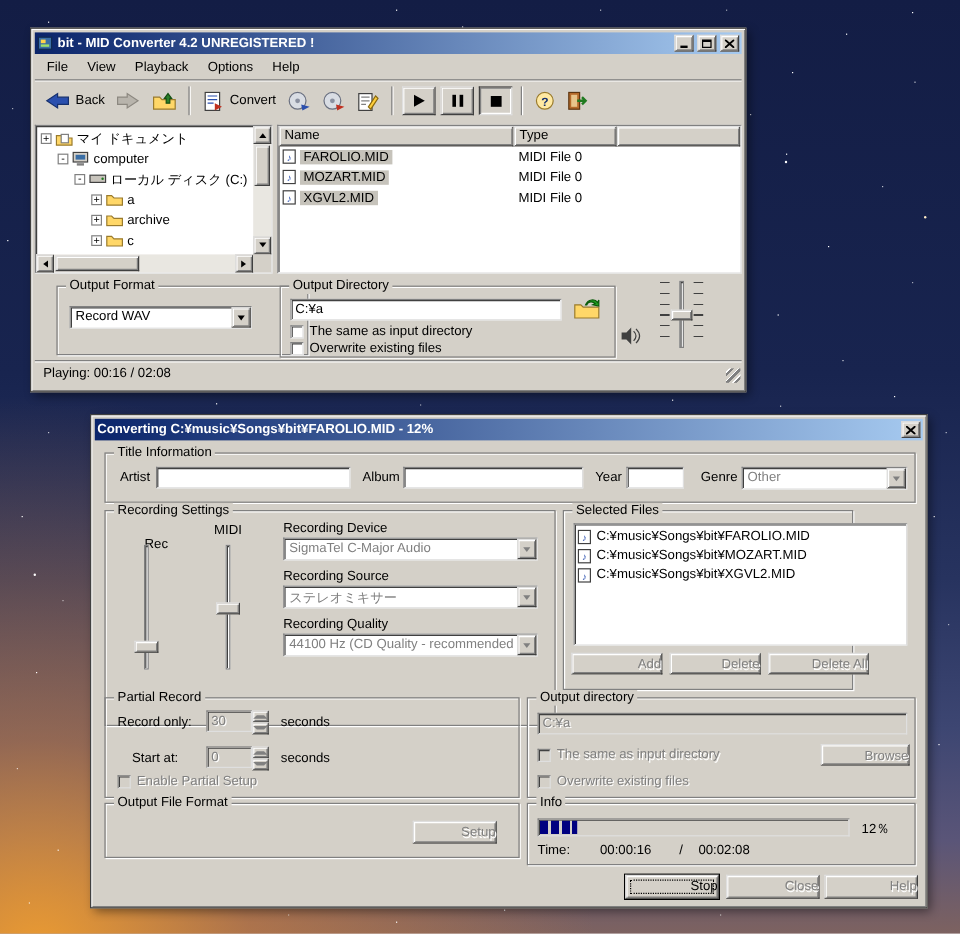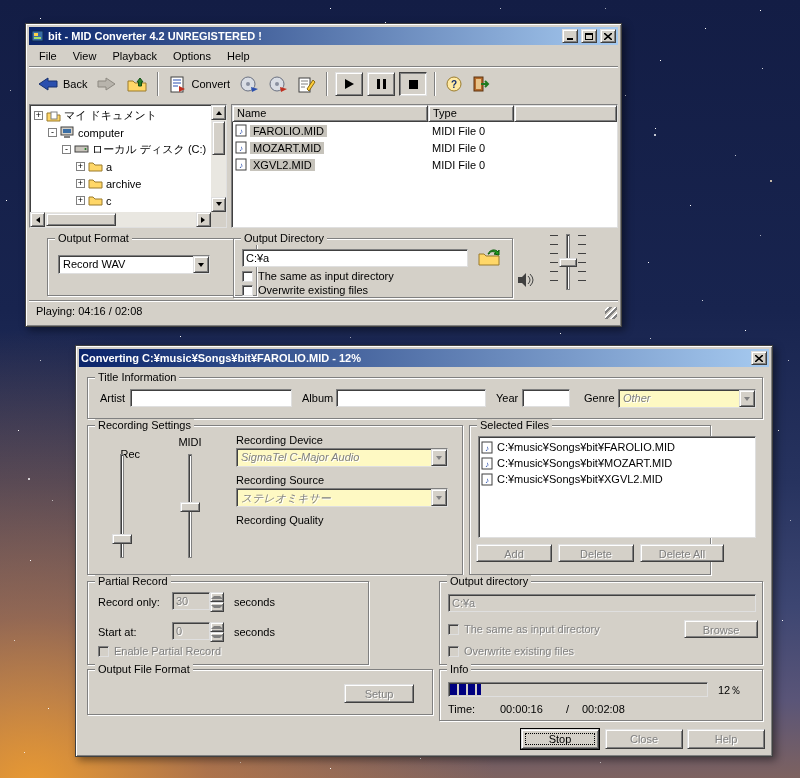--- a/index.html
+++ b/index.html
@@ -43,30 +43,30 @@
   .g-max { width:8px; height:7px; border:1px solid #000; border-top:2px solid #000; }
   .group { position:absolute; border:1px solid #808080; box-shadow: inset 1px 1px 0 #fff, 1px 1px 0 #fff; }
   .legend { position:absolute; top:-7px; left:7px; background:#d4d0c8; padding:0 3px; line-height:13px; white-space:nowrap; }
   .dtext { color:#808080; text-shadow:1px 1px 0 #fff; }
   .lab { position:absolute; white-space:nowrap; }
   .combo { position:absolute; height:19px; display:flex; background:#fff; border:1px solid;
     border-color:#808080 #dfdfdf #dfdfdf #808080; box-shadow: inset 1px 1px 0 #404040; }
   .combo .ct { flex:1; padding:2px 4px 0; white-space:nowrap; overflow:hidden; }
   .combo .cbtn { width:16px; display:flex; align-items:center; justify-content:center; }
   .arr-d { width:0; height:0; border:3px solid transparent; border-top:4px solid #000; margin-top:4px; }
-  .combo.dis { background:#fef9c3;font-style:italic; } .combo.dis .ct { color:#808080; text-shadow:1px 1px 0 #fff; }
+  .combo.dis { background:#ffffff; } .combo.dis .ct { color:#808080; text-shadow:1px 1px 0 #fff; }
   .combo.dis .arr-d { border-top-color:#808080; }
   .check { position:absolute; width:11px; height:11px; background:#fff; border:1px solid;
     border-color:#808080 #dfdfdf #dfdfdf #808080; box-shadow: inset 1px 1px 0 #404040; }
   .check.dis { background:#d4d0c8; }
   .field { position:absolute; height:18px; background:#fff; border:1px solid;
     border-color:#808080 #dfdfdf #dfdfdf #808080; box-shadow: inset 1px 1px 0 #404040;
     padding:2px 3px 0; white-space:nowrap; overflow:hidden; }
   .field.dis { background:#d4d0c8; color:#808080; text-shadow:1px 1px 0 #fff; }
-  .pbtn { position:absolute; height:20px; text-align:center; padding-top:3px; }
+  .pbtn { position:absolute; height:20px; text-align:right; padding-top:3px; }
   .spin { position:absolute; width:52px; height:18px; display:flex; }
   .spin .sv { flex:1; background:#d4d0c8; color:#808080; text-shadow:1px 1px 0 #fff; border:1px solid;
     border-color:#808080 #dfdfdf #dfdfdf #808080; box-shadow: inset 1px 1px 0 #404040; padding:2px 3px 0; }
   .spin .sb { width:14px; display:flex; flex-direction:column; }
   .spin .sb span { flex:1; display:flex; align-items:center; justify-content:center; }
   .arr-u6 { width:0;height:0;border:3px solid transparent;border-bottom:3px solid #808080; margin-bottom:2px;}
   .arr-d6 { width:0;height:0;border:3px solid transparent;border-top:3px solid #808080; margin-top:2px;}
 
   
   #mainwin { left:25px; top:23px; width:597px; height:304px; }
@@ -398,21 +398,21 @@
     </span>
     <div class="fader" style="left:517px; top:2px">
       <span class="ticks" style="left:4px"></span>
       <span class="ticks" style="right:4px"></span>
       <span class="track"></span>
       <span class="thumb r"></span>
     </div>
   </div>
 
   <div class="statusbar">
-    <span>Playing: 04:16 / 02:08</span>
+    <span>Playing: 00:16 / 02:08</span>
     <span class="grip"></span>
   </div>
 </div>
 
 <div class="window" id="dlg">
   <div class="titlebar">
     <span class="t-text">Converting C:¥music¥Songs¥bit¥FAROLIO.MID - 12%</span>
     <span class="cap-btn r">
       <svg width="8" height="7">
           <path d="M0 0 L8 7 M8 0 L0 7" stroke="#000" stroke-width="1.6"></path>
@@ -432,21 +432,21 @@
       <div class="field" style="left:434px; top:11px; width:48px"></div>
       <span class="lab" style="left:496px; top:14px">Genre</span>
       <div class="combo dis" style="left:530px; top:11px; width:138px">
         <span class="ct">Other</span>
         <span class="cbtn r">
             <span class="arr-d"></span>
           </span>
       </div>
     </div>
 
-    <div class="group" style="left:8px; top:58px; width:376px; height:150px">
+    <div class="group" style="left:8px; top:58px; width:376px; height:180px">
       <span class="legend">Recording Settings</span>
       <span class="lab" style="left:16px; top:22px; width:36px; text-align:right">Rec</span>
       <span class="lab" style="left:84px; top:10px; width:36px; text-align:center">MIDI</span>
       <div class="slider-v" style="left:23px; top:28px">
         <span class="track"></span>
         <span class="thumb r" style="top:80px"></span>
       </div>
       <div class="slider-v" style="left:91px; top:28px">
         <span class="track"></span>
         <span class="thumb r" style="top:48px"></span>
@@ -459,20 +459,26 @@
           </span>
       </div>
       <span class="lab" style="left:148px; top:48px">Recording Source</span>
       <div class="combo dis" style="left:148px; top:62px; width:212px">
         <span class="ct">ステレオミキサー</span>
         <span class="cbtn r">
             <span class="arr-d"></span>
           </span>
       </div>
       <span class="lab" style="left:148px; top:88px">Recording Quality</span>
+      <div class="combo dis" style="left:148px; top:102px; width:212px">
+        <span class="ct">44100 Hz (CD Quality - recommended</span>
+        <span class="cbtn r">
+            <span class="arr-d"></span>
+          </span>
+      </div>
     </div>
 
     <div class="group" style="left:390px; top:58px; width:242px; height:150px">
       <span class="legend">Selected Files</span>
       <div class="listbox" style="left:8px; top:10px; width:278px; height:102px">
         <div class="fitem">
           <svg width="12" height="13">
               <rect x="1" y="1" width="10" height="11" fill="#fff" stroke="#404040"></rect>
               <text x="6" y="10" text-anchor="middle" font-size="8" fill="#2a4fae">♪</text>
             </svg>
@@ -491,50 +497,50 @@
               <text x="6" y="10" text-anchor="middle" font-size="8" fill="#2a4fae">♪</text>
             </svg>
           <span>C:¥music¥Songs¥bit¥XGVL2.MID</span>
         </div>
       </div>
       <span class="pbtn r dtext" style="left:6px; top:118px; width:76px; height:18px">Add</span>
       <span class="pbtn r dtext" style="left:88px; top:118px; width:76px; height:18px">Delete</span>
       <span class="pbtn r dtext" style="left:170px; top:118px; width:84px; height:18px">Delete All</span>
     </div>
 
-    <div class="group" style="left:8px; top:214px; width:282px; height:84px">
+    <div class="group" style="left:8px; top:214px; width:346px; height:84px">
       <span class="legend">Partial Record</span>
       <span class="lab" style="left:10px; top:14px">Record only:</span>
       <div class="spin" style="left:84px; top:10px">
         <span class="sv">30</span>
         <span class="sb">
             <span class="r">
               <span class="arr-u6"></span>
             </span>
             <span class="r">
               <span class="arr-d6"></span>
             </span>
           </span>
       </div>
       <span class="lab" style="left:146px; top:14px">seconds</span>
-      <span class="lab" style="left:10px; top:44px">Start at:</span>
+      <span class="lab" style="left:22px; top:44px">Start at:</span>
       <div class="spin" style="left:84px; top:40px">
         <span class="sv">0</span>
         <span class="sb">
             <span class="r">
               <span class="arr-u6"></span>
             </span>
             <span class="r">
               <span class="arr-d6"></span>
             </span>
           </span>
       </div>
       <span class="lab" style="left:146px; top:44px">seconds</span>
       <span class="check dis" style="left:10px; top:64px"></span>
-      <span class="lab dtext" style="left:26px; top:63px">Enable Partial Record</span>
+      <span class="lab dtext" style="left:26px; top:63px">Enable Partial Setup</span>
     </div>
 
     <div class="group" style="left:360px; top:214px; width:324px; height:84px">
       <span class="legend">Output directory</span>
       <div class="field dis" style="left:8px; top:12px; width:308px">C:¥a</div>
       <span class="check dis" style="left:8px; top:42px"></span>
       <span class="lab dtext" style="left:24px; top:41px">The same as input directory</span>
       <span class="pbtn r dtext" style="left:244px; top:38px; width:74px; height:18px">Browse</span>
       <span class="check dis" style="left:8px; top:64px"></span>
       <span class="lab dtext" style="left:24px; top:63px">Overwrite existing files</span>

